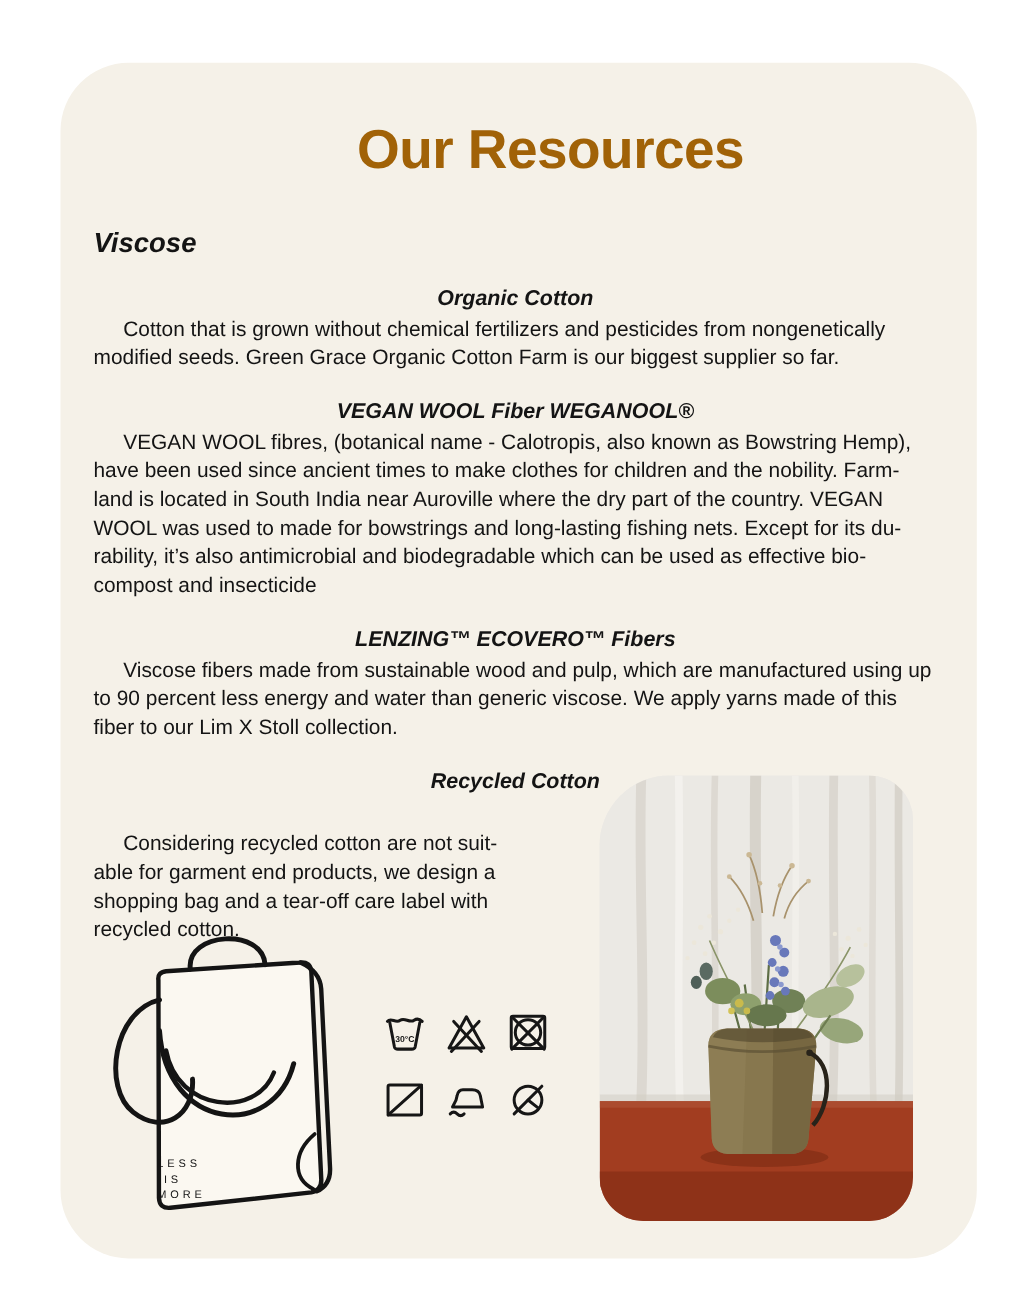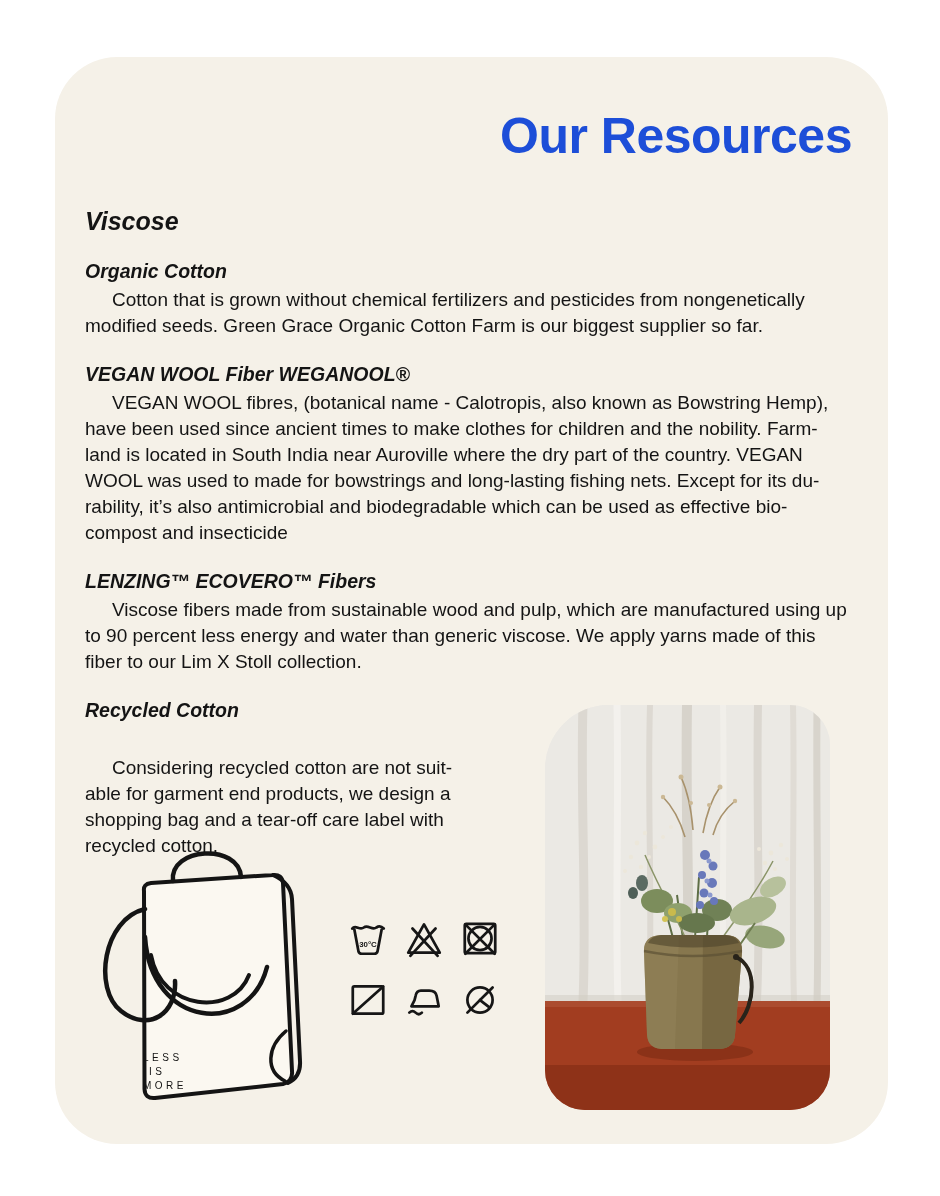--- a/index.html
+++ b/index.html
@@ -18,35 +18,36 @@
     background:#f5f1e8;
     border-radius:62px;
   }
   .content { padding:0 36px 0 30px; }
 
   .title {
     margin:50px 0 0;
     font-size:50px;
     font-weight:700;
     letter-spacing:-0.5px;
-    text-align:right;
+    text-align:center;
     padding-left:64px;
-    color:#1d4ed8;
+    color:#a16207;
   }
   .cat {
     margin:42px 0 0;
     font-size:25px;
     font-weight:700;
     font-style:italic;
   }
   section h3 {
     margin:24px 0 4px;
     font-size:19.5px;
     font-weight:700;
     font-style:italic;
+    text-align:center;
   }
   section p {
     margin:0;
     font-size:19px;
     line-height:26px;
     text-indent:27px;
   }
   section.recycled p { width:400px;margin-top:33px; }
 
   .photo {

